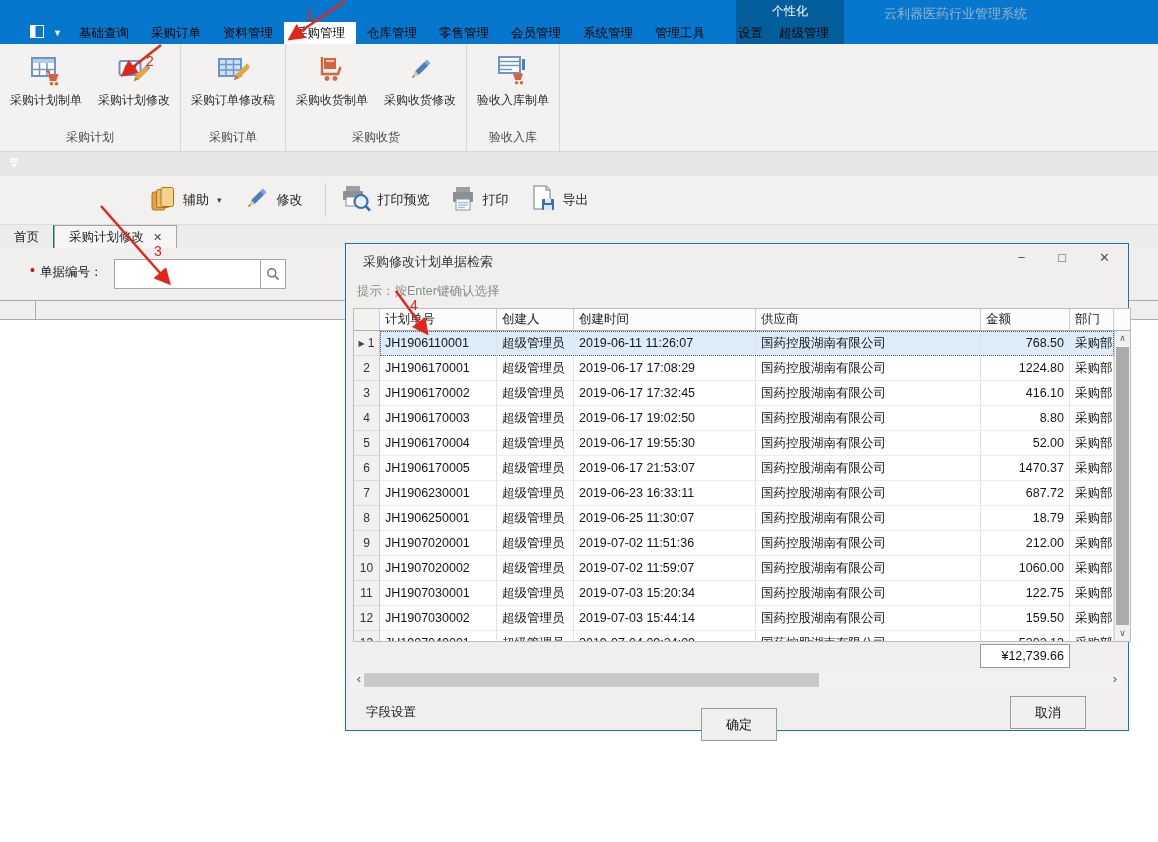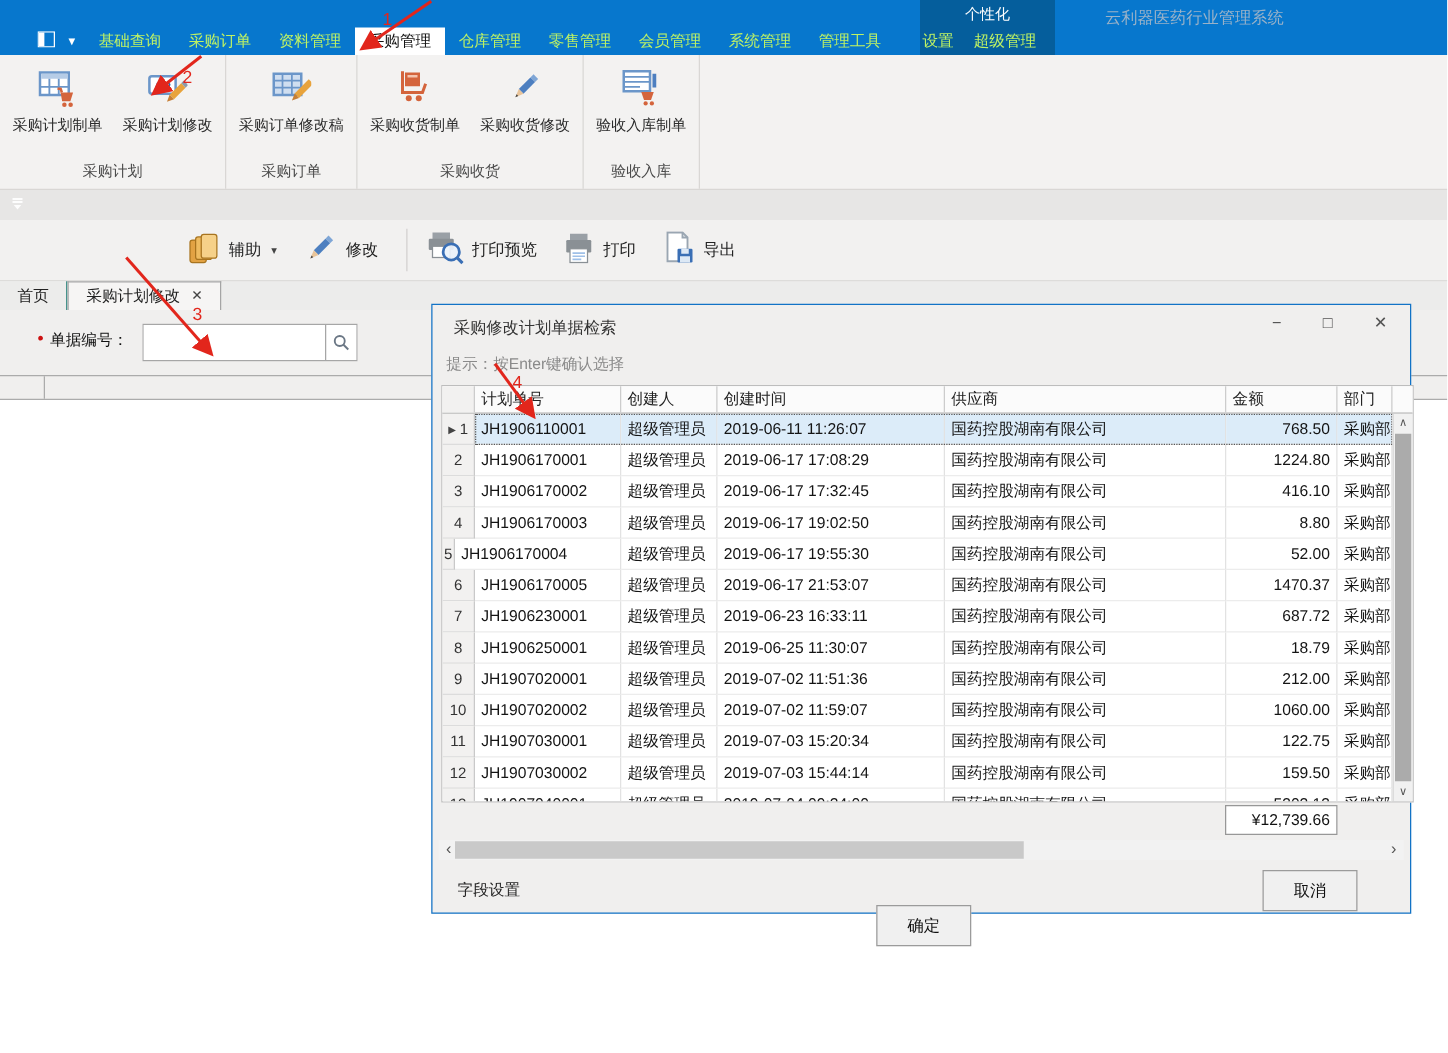--- a/index.html
+++ b/index.html
@@ -8,21 +8,21 @@
   .screen { position:relative; width:1158px; height:842px; background:#fff; overflow:hidden; }
 
   
   .topbars { position:absolute; left:0; top:0; width:1158px; height:44px; background:#0777cd; }
   .ctx-bg { position:absolute; left:736px; top:0; width:108px; height:44px; background:#055e9c; }
   .ctx-label { position:absolute; left:736px; top:0; width:108px; height:22px; line-height:22px; text-align:center; color:#fff; font-size:12px; }
   .app-title { position:absolute; left:884px; top:5px; color:#9ab2c8; font-size:13px; }
   .menurow { position:absolute; left:0; top:22px; height:22px; display:flex; align-items:stretch; }
   .menu-appbtn { margin-left:24px; display:flex; align-items:center; gap:5px; padding:0 6px; cursor:default; }
   .menu-caret { color:#fff; font-size:9px; }
-  .menu-item { padding:0 11px; line-height:22px; color:#bef264; font-size:12.5px; white-space:nowrap; }
+  .menu-item { padding:0 11px; line-height:22px; color:#000000; font-size:12.5px; white-space:nowrap; }
   .menu-item.active { background:#fff; color:#111; }
   .menu-ctx { display:flex; margin-left:14px; }
   .menu-ctx .menu-item { padding:0 8px; }
 
   
   .ribbon { position:absolute; left:0; top:44px; width:1158px; height:108px; background:#f3f2f1; border-bottom:1px solid #d9d7d5; display:flex; }
   .rgroup { display:flex; flex-direction:column; border-right:1px solid #d9d7d5; padding:0 2px; }
   .rbtns { display:flex; }
   .rbtn { padding:7px 8px 0; display:flex; flex-direction:column; align-items:center; cursor:default; }
   .ricon { height:38px; display:flex; align-items:center; justify-content:center; }
@@ -78,21 +78,21 @@
   .vs-arrow { position:absolute; left:0; width:15px; height:15px; text-align:center; color:#555; font-size:9px; line-height:15px; }
   .vs-up { top:0; } .vs-down { bottom:0; }
   .vs-thumb { position:absolute; left:1px; top:16px; bottom:16px; width:13px; background:#ababab; }
   .total-box { position:absolute; left:634px; top:400px; width:90px; height:24px; background:#fff; border:1px solid #979797; text-align:right; padding:0 5px; line-height:22px; font-size:12.5px; color:#111; }
   .hscroll { position:absolute; left:5px; top:428px; width:772px; height:16px; background:#f2f2f2; }
   .hs-arrow { position:absolute; top:0; width:16px; height:16px; text-align:center; color:#555; font-size:13px; line-height:14px; }
   .hs-left { left:0; } .hs-right { right:0; }
   .hs-thumb { position:absolute; left:13px; top:1px; width:455px; height:14px; background:#c9c9c9; }
   .field-settings { position:absolute; left:20px; top:460px; font-size:12.5px; color:#222; cursor:default; }
   .dlg-btn { position:absolute; width:76px; height:33px; background:#f0f0f0; border:1px solid #9b9b9b; font-size:13px; color:#111; display:flex; align-items:center; justify-content:center; cursor:default; }
-  .btn-ok { left:355px; top:480px; }
+  .btn-ok { left:355px; top:464px; }
   .btn-cancel { left:664px; top:452px; }
 
   
   .annotations { position:absolute; left:0; top:0; width:1158px; height:842px; z-index:50; pointer-events:none; }
 </style>
 </head>
 <body>
 
 <div class="screen">
 
@@ -382,21 +382,21 @@
               <div class="tcell c-creator" style="width: 77px;">超级管理员</div>
               <div class="tcell c-created" style="width: 182px;">2019-06-17 19:02:50</div>
               <div class="tcell c-supplier" style="width: 225px;">国药控股湖南有限公司</div>
               <div class="tcell c-amount" style="width: 89px;">8.80</div>
               <div class="tcell c-dept" style="width: 44px;">采购部</div>
             </div>
           </div>
           <div class="trow">
             <div class="tgut">5</div>
             <div class="tcells">
-              <div class="tcell c-plan_no" style="width: 133px;">JH1906170004</div>
+              <div class="tcell c-plan_no" style="width: 117px;">JH1906170004</div>
               <div class="tcell c-creator" style="width: 77px;">超级管理员</div>
               <div class="tcell c-created" style="width: 182px;">2019-06-17 19:55:30</div>
               <div class="tcell c-supplier" style="width: 225px;">国药控股湖南有限公司</div>
               <div class="tcell c-amount" style="width: 89px;">52.00</div>
               <div class="tcell c-dept" style="width: 44px;">采购部</div>
             </div>
           </div>
           <div class="trow">
             <div class="tgut">6</div>
             <div class="tcells">

